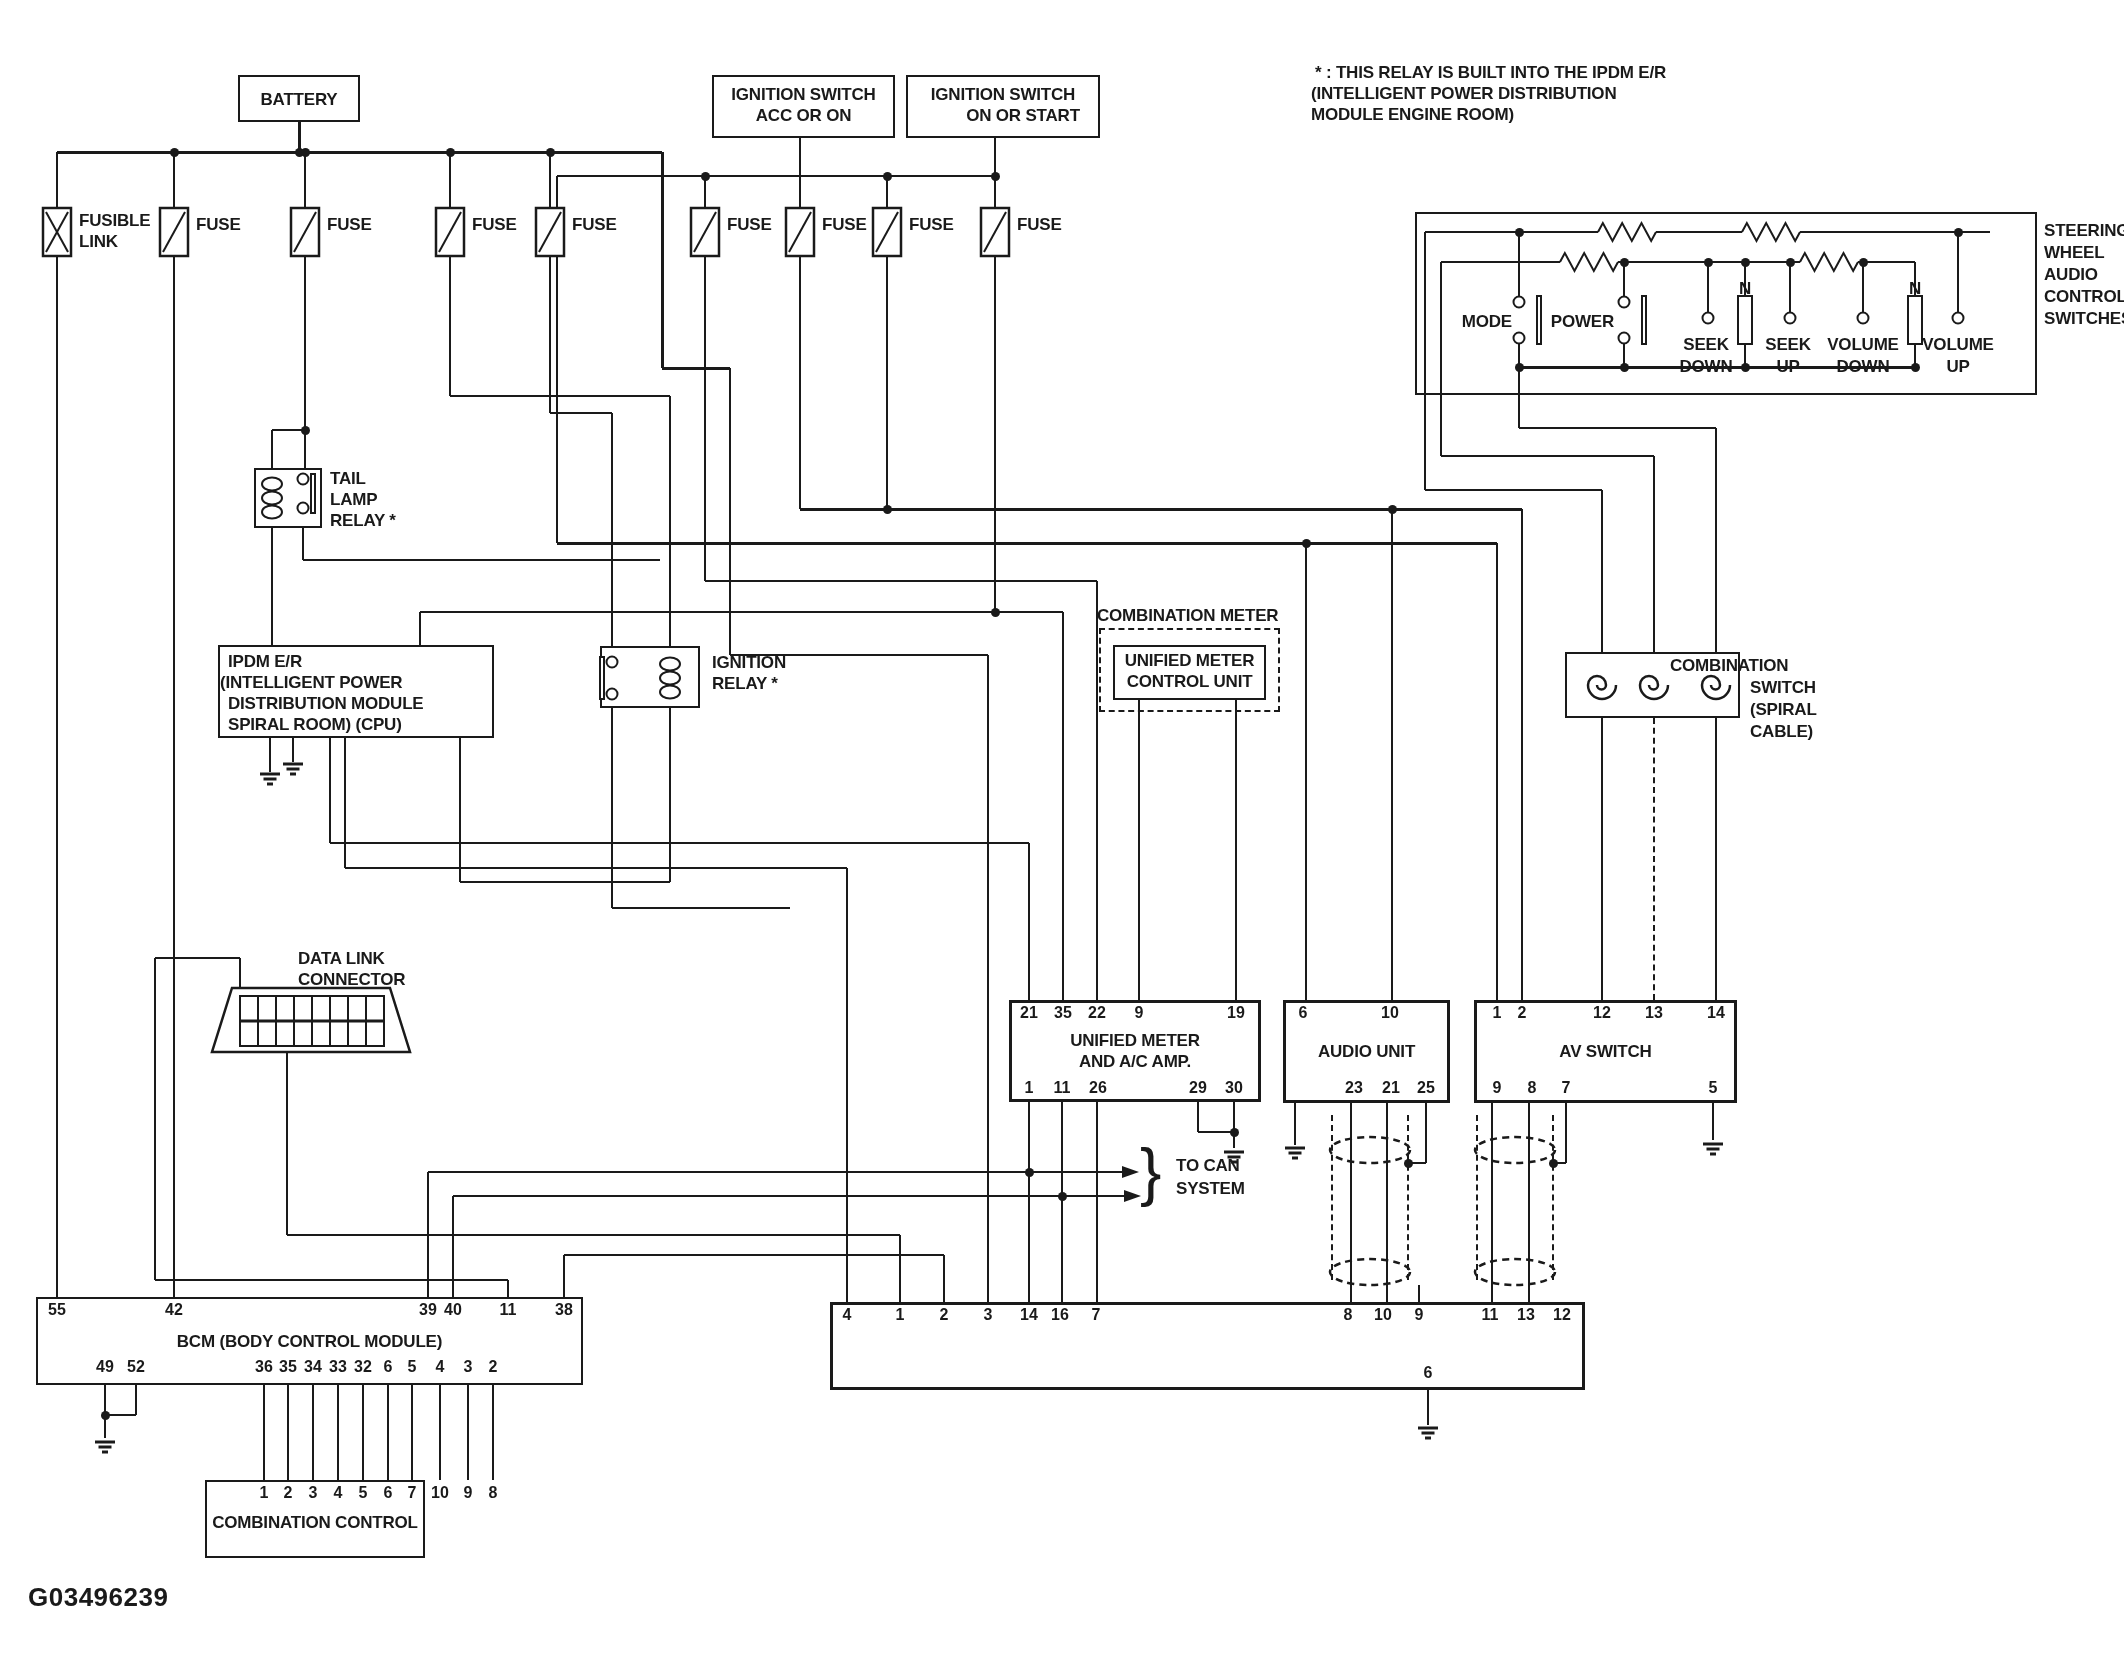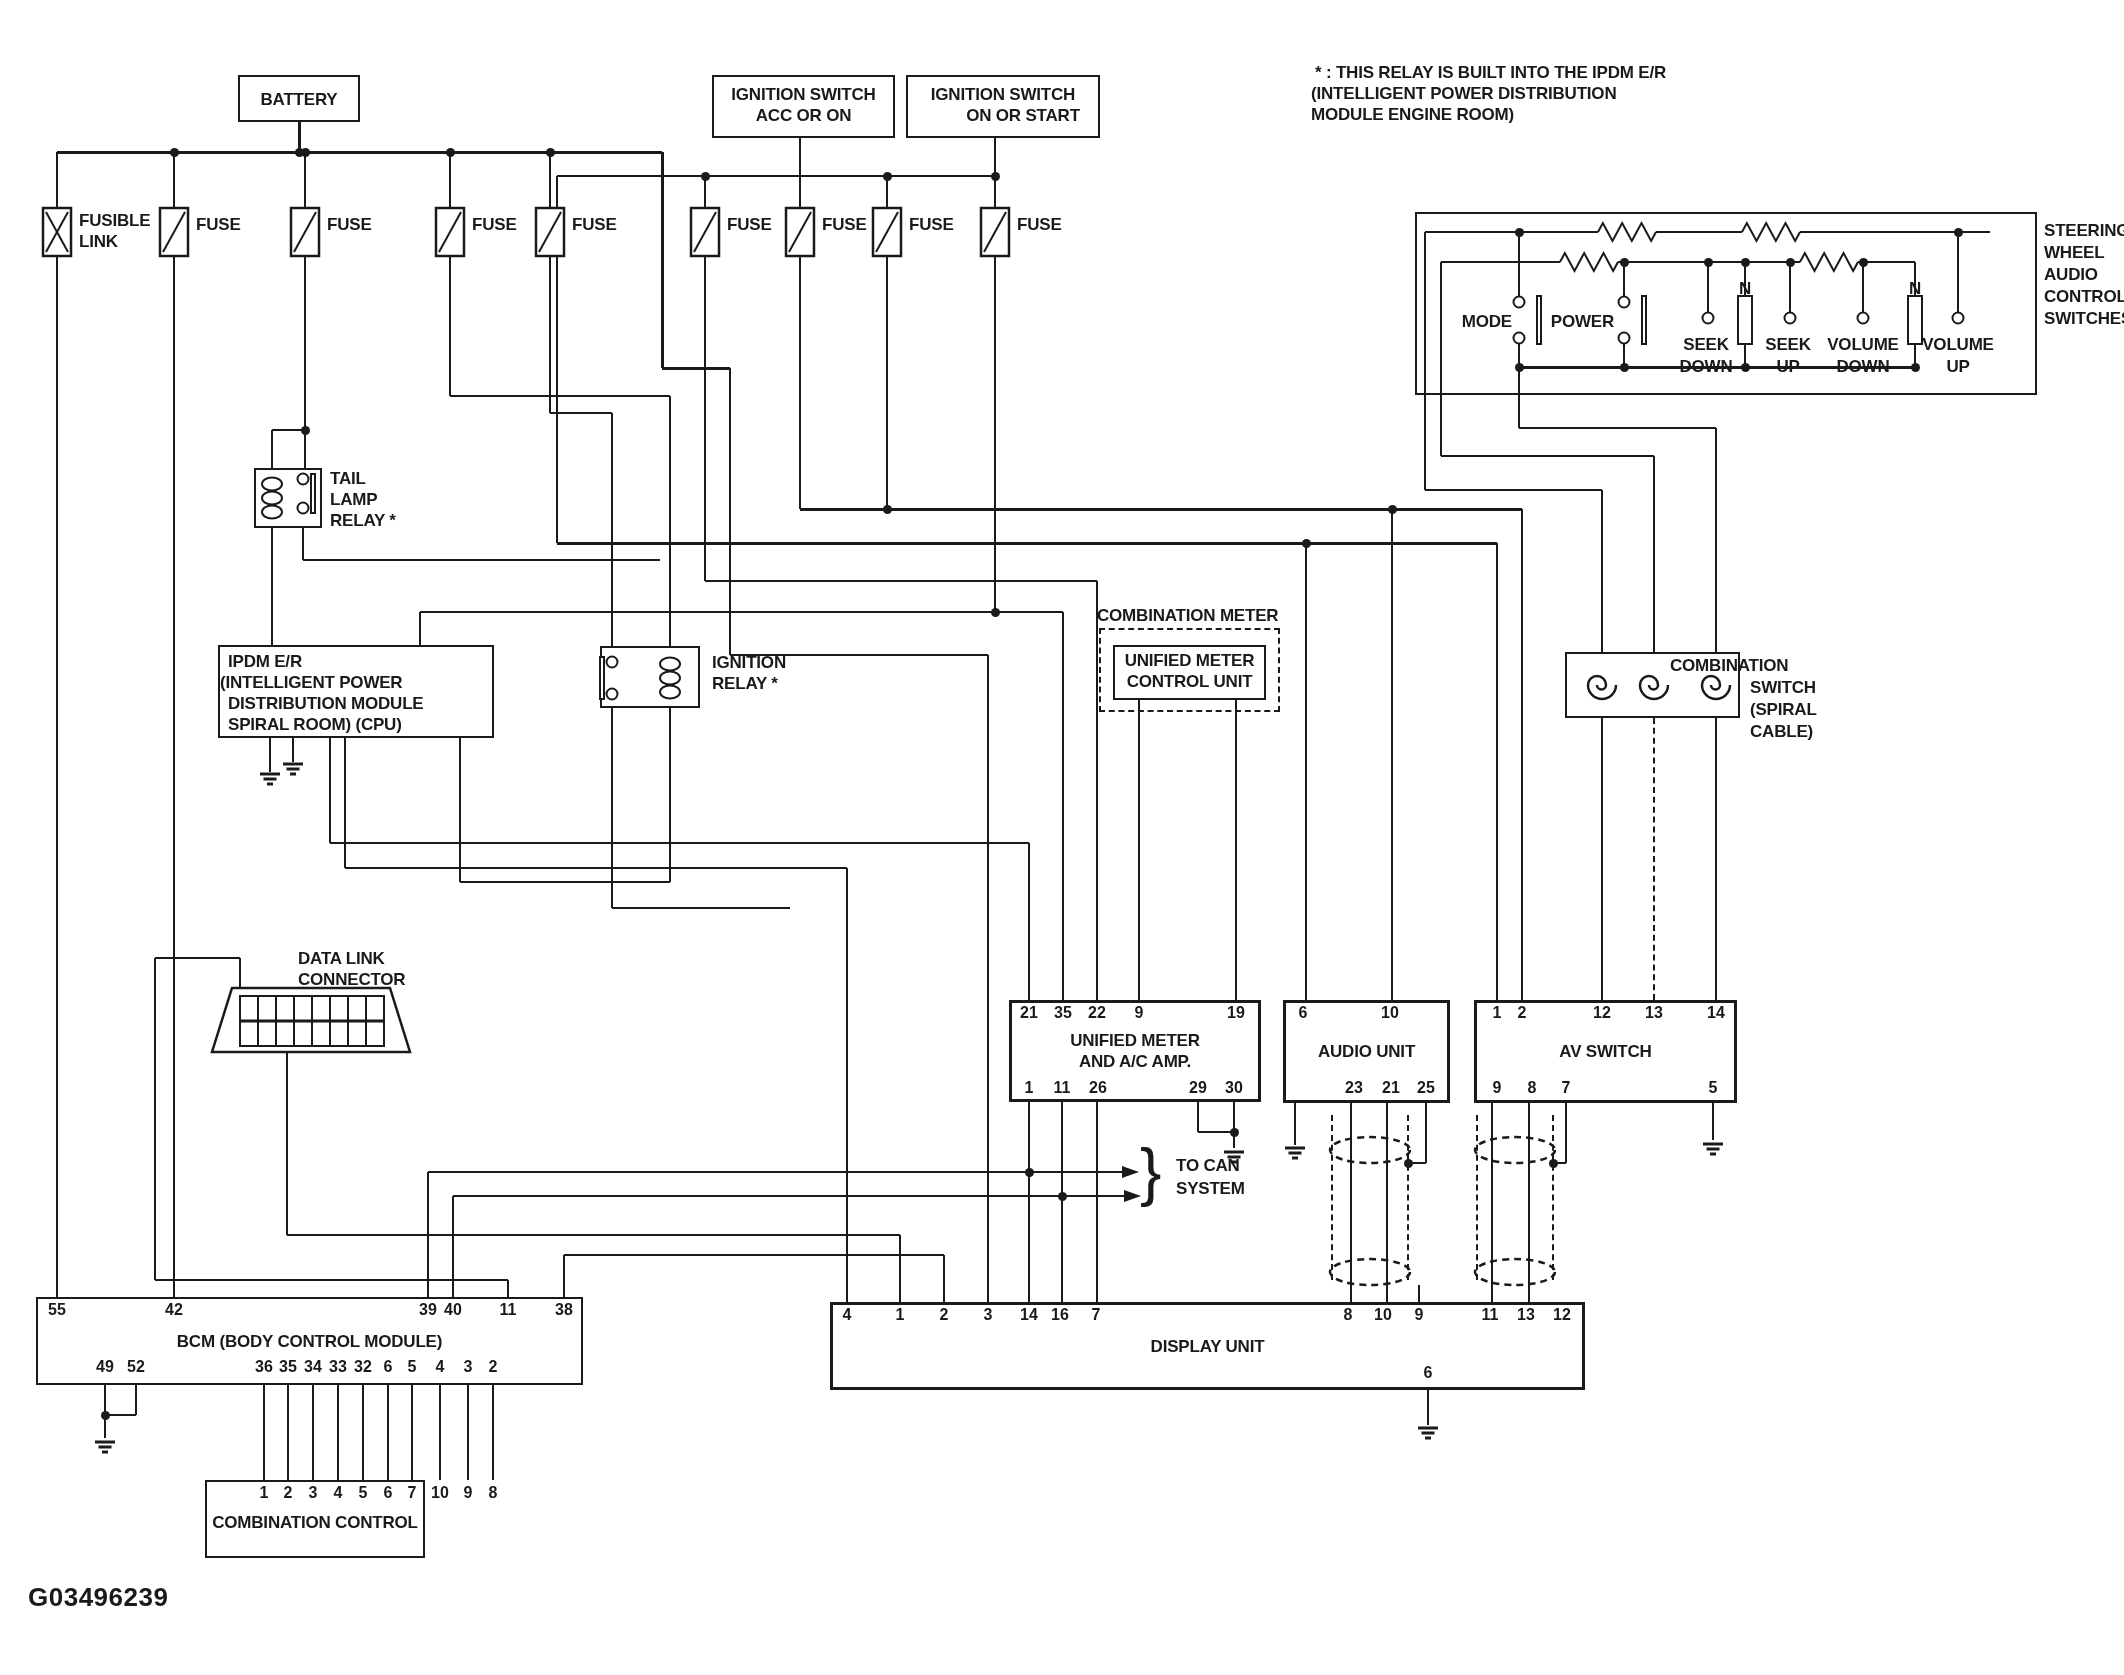--- a/index.html
+++ b/index.html
@@ -432,21 +432,20 @@
   <div class="lbl" style="left:1750px;top:699px;">(SPIRAL</div>
   <div class="lbl" style="left:1750px;top:721px;">CABLE)</div>
 
   <div class="lbl" style="left:298px;top:948px;">DATA LINK</div>
   <div class="lbl" style="left:298px;top:969px;">CONNECTOR</div>
 
   <div class="lbl ctr" style="left:1009px;top:1030px;width:252px;">UNIFIED METER</div>
   <div class="lbl ctr" style="left:1009px;top:1051px;width:252px;">AND A/C AMP.</div>
   <div class="lbl ctr" style="left:1283px;top:1041px;width:167px;">AUDIO UNIT</div>
   <div class="lbl ctr" style="left:1474px;top:1041px;width:263px;">AV SWITCH</div>
-  <div class="lbl ctr" style="left:830px;top:1336px;width:755px;">DISPLAY UNIT</div>
   <div class="lbl ctr" style="left:36px;top:1331px;width:547px;">BCM (BODY CONTROL MODULE)</div>
   <div class="lbl ctr" style="left:205px;top:1512px;width:220px;">COMBINATION CONTROL</div>
 
   <div class="brace" style="left:1140px;top:1142px;">}</div>
   <div class="lbl" style="left:1176px;top:1155px;">TO CAN</div>
   <div class="lbl" style="left:1176px;top:1178px;">SYSTEM</div>
 
   <div class="figid" style="left:28px;top:1582px;">G03496239</div>
 <div class="lbl" style="left: 196px; top: 214px;">FUSE</div>
     <div class="lbl" style="left: 327px; top: 214px;">FUSE</div>

